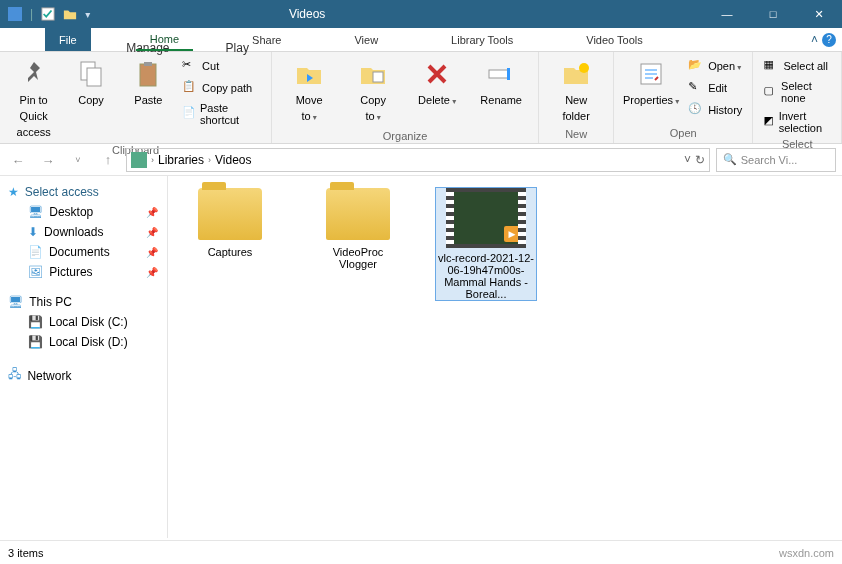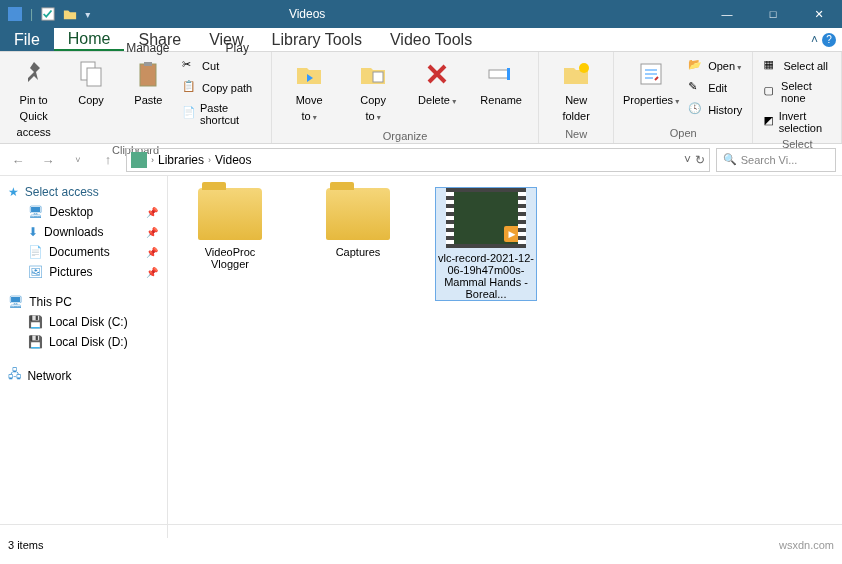--- a/index.html
+++ b/index.html
@@ -12,21 +12,21 @@
 .context-tabs { display:flex; height:28px; margin-left:auto; }
 .ctx-tab { padding:0 28px; display:flex; align-items:center; font-size:12px;margin-top:48px; }
 .ctx-manage { background:#c994d6; color:#333; }
 .ctx-play { background:#e6a8c0; color:#333; }
 .title-text { flex:1; padding-left:12px; color:#fff; }
 .winbtns { display:flex; }
 .winbtn { width:46px; height:28px; display:flex; align-items:center; justify-content:center; color:#fff; font-size:11px; }
 
 
 .tabs { height:24px; background:#fff; display:flex; border-bottom:1px solid #d9d9d9; }
-.tab { padding:0 14px; display:flex; align-items:center; font-size:16px; color:#333; }
+.tab { padding:0 14px; display:flex; align-items:center; font-size:11px; color:#333;margin-left:45px; }
 .tab.file { background:#2a6386; color:#fff; }
 .tab.active { border-bottom:2px solid #15803d; color:#14532d; }
 .tabs-right { margin-left:auto; display:flex; align-items:center; padding-right:6px; gap:4px; }
 
 
 .ribbon { height:92px; background:#f4f4f4; display:flex; border-bottom:1px solid #d9d9d9; }
 .group { display:flex; flex-direction:column; border-right:1px solid #e1e1e1; padding:4px 6px 2px; }
 .group-body { flex:1; display:flex; align-items:flex-start; gap:2px; }
 .group-label { text-align:center; font-size:11px; color:#666; padding:2px 0; }
 .big-btn { display:flex; flex-direction:column; align-items:center; justify-content:center; width:62px; padding:2px; gap:2px; }
@@ -56,21 +56,21 @@
 .content { flex:1; padding:12px; display:flex; gap:28px; align-items:flex-start; }
 .item { width:100px; text-align:center; font-size:11px; }
 .item.selected { outline:1px solid #6aa9e6; background:#d8e8f7; }
 .folder-ic { width:64px; height:52px; background:linear-gradient(#f5d679,#e6b93e); border-radius:4px 4px 2px 2px; position:relative; margin:0 auto 6px; }
 .folder-ic::before { content:""; position:absolute; top:-6px; left:4px; width:24px; height:8px; background:#e6b93e; border-radius:2px 2px 0 0; }
 .video-ic { width:80px; height:60px; margin:0 auto 4px; background:#2d4a2d; border:4px solid #444; position:relative; }
 .video-ic::before,.video-ic::after { content:""; position:absolute; top:0; bottom:0; width:8px; background:repeating-linear-gradient(#fff 0 4px,#444 4px 8px); }
 .video-ic::before { left:-4px; } .video-ic::after { right:-4px; }
 .playov { position:absolute; right:2px; bottom:2px; width:16px; height:16px; background:#f0a030; border-radius:2px; display:flex; align-items:center; justify-content:center; color:#fff; font-size:9px; }
 
-.status { position:absolute; bottom:0; left:0; right:0; height:40px; border-top:1px solid #e5e5e5; display:flex; align-items:center; padding:0 8px; font-size:11px; }
+.status { position:absolute; bottom:0; left:0; right:0; height:24px; border-top:1px solid #e5e5e5; display:flex; align-items:center; padding:0 8px; font-size:11px; }
 .status .right { margin-left:auto; color:#999; }
 
 svg { display:block; }
 </style>
 </head>
 <body>
 
 <div class="titlebar">
   <div class="qat">
     <span class="qat-icon">
@@ -345,26 +345,26 @@
       <div class="nav-item">
           <span style="color:#3a90d0">🖧</span>
           <span>Network</span>
         </div>
     </div>
   </div>
 
   <div class="content">
     <div class="item">
       <div class="folder-ic"></div>
+      <div>Captures</div>
+    </div>
+    <div class="item">
+      <div class="folder-ic"></div>
       <div style="white-space:pre-line">VideoProc
 Vlogger</div>
-    </div>
-    <div class="item">
-      <div class="folder-ic"></div>
-      <div>Captures</div>
     </div>
     <div class="item selected">
       <div class="video-ic">
           <div class="playov">▶</div>
         </div>
       <div>vlc-record-2021-12-06-19h47m00s-Mammal Hands - Boreal...</div>
     </div>
   </div>
 </div>
 

